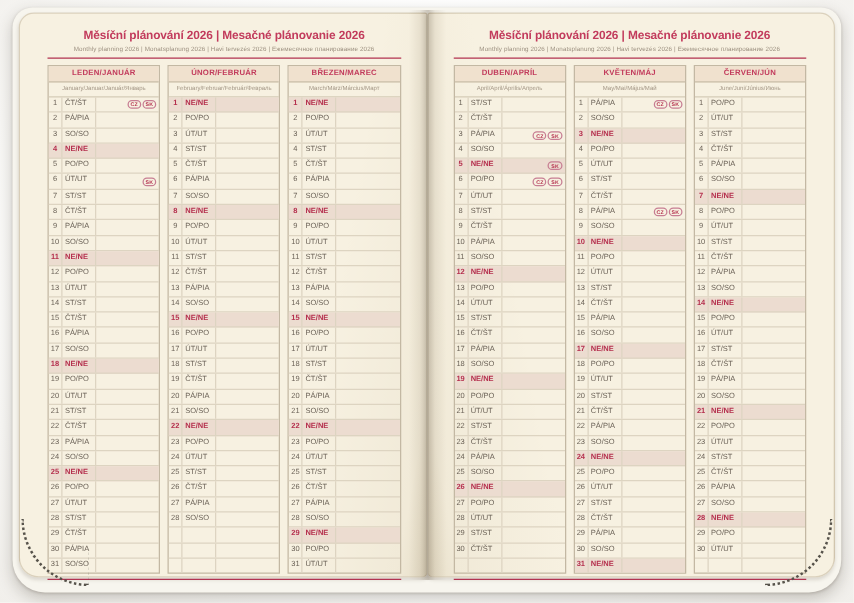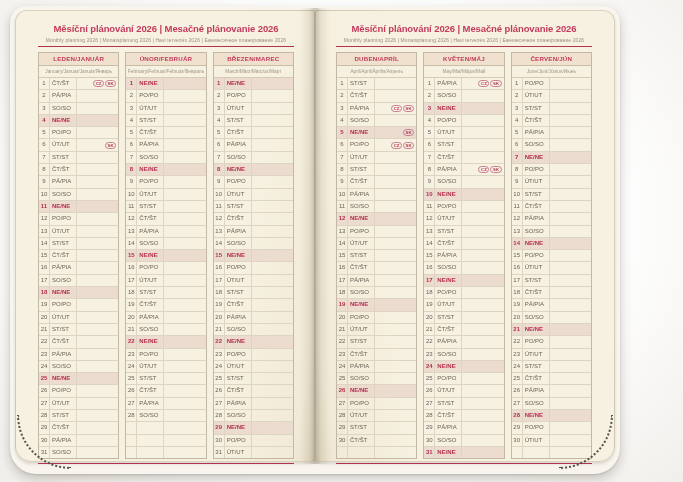--- a/index.html
+++ b/index.html
@@ -1,21 +1,21 @@
 <!DOCTYPE html>
 <html><head>
 <meta charset="utf-8">
 <style>
   html,body{margin:0;padding:0;}
   body{
     width:683px;height:482px;position:relative;overflow:hidden;
     background:radial-gradient(ellipse at 50% 45%, #ffffff 55%, #f1efeb 100%);
     font-family:"Liberation Sans", sans-serif;
   }
-  .book{position:absolute;left:10px;top:6px;width:610px;height:468px;}
+  .book{position:absolute;left:10px;top:6px;width:663px;height:468px;}
   .cover{
     position:absolute;inset:0;background:#f7f5ee;
     border-radius:16px 16px 26px 26px;
     box-shadow:0 5px 12px rgba(60,50,35,0.25), 0 1px 2px rgba(60,50,35,0.15);
   }
   .stitch{position:absolute;width:52px;height:52px;pointer-events:none;z-index:8;}
   .stitch-bl{left:7px;bottom:5px;border-left:2px dotted #57534b;border-bottom:2px dotted #57534b;border-bottom-left-radius:100%;}
   .stitch-br{right:7px;bottom:5px;border-right:2px dotted #57534b;border-bottom:2px dotted #57534b;border-bottom-right-radius:100%;}
   .page{
     position:absolute;top:4px;bottom:12px;background:#f5efde;

